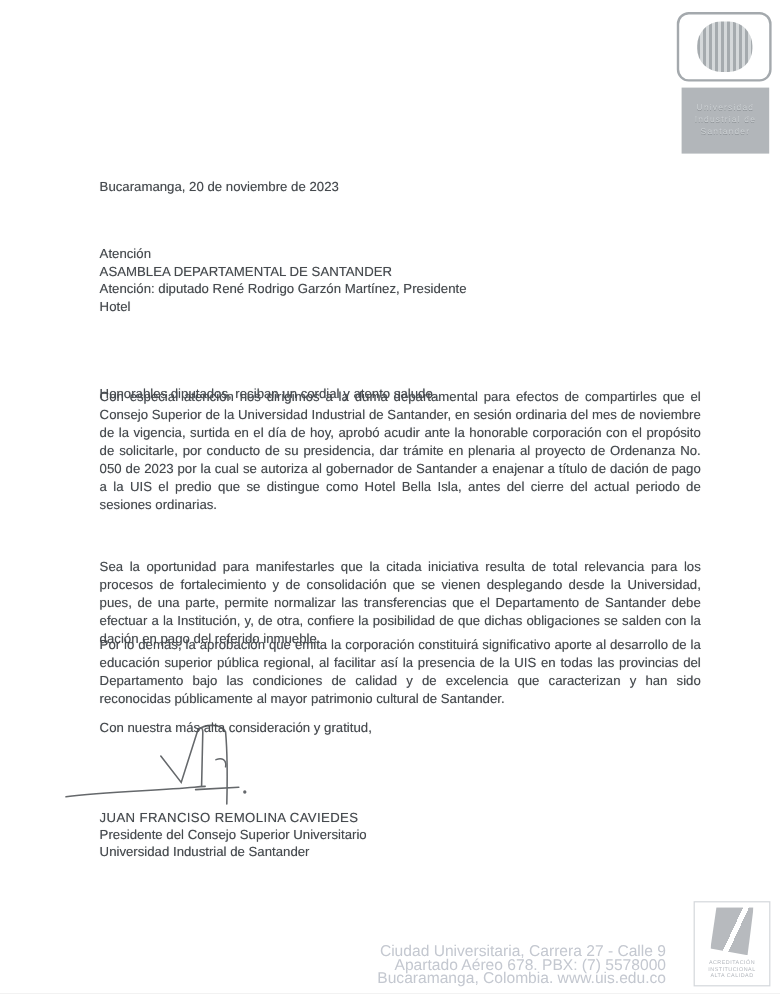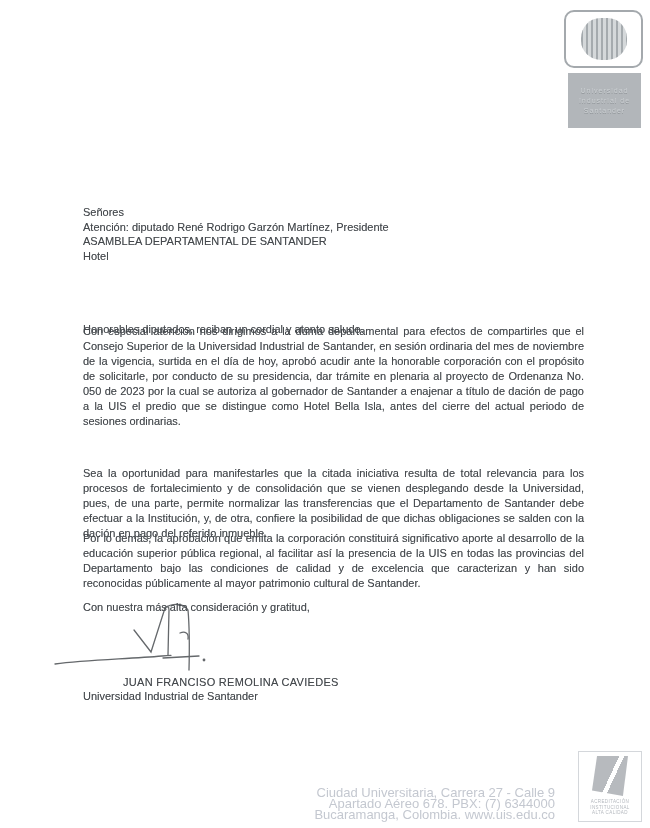--- a/index.html
+++ b/index.html
@@ -22,21 +22,21 @@
   
   .date-line   { top:149px; left:83px; }
   .address     { top:205px; left:83px; line-height:14.5px; }
   .greeting    { top:296px; left:83px;margin-top:26px; }
   .para        { left:83px; width:501px; text-align:justify; }
   .para-1      { top:324px; }
   .para-2      { top:466px; }
   .para-3      { top:531px; }
   .closing     { top:600px; left:83px;text-align:right; }
   .signer      { top:675px; left:83px; line-height:14px; }
-  .signer .name { letter-spacing:0.3px;margin-left:40px; }
+  .signer .name { letter-spacing:0.3px; }
 
   
   .signature { top:603px; left:52px; width:170px; height:72px; }
   .signature svg { display:block; }
 
   
   .uis-box {
     top:10px; right:7px; width:79px; height:58px;
     background:#fff;
     border:2px solid #a4a9ad;
@@ -103,25 +103,26 @@
   <div class="abs uis-box">
     <div class="uis-mark"></div>
   </div>
 
   <div class="abs gray-box">
     <div class="gline">Universidad</div>
     <div class="gline">Industrial de</div>
     <div class="gline">Santander</div>
   </div>
 
+  <div class="abs txt date-line">Bucaramanga, 20 de noviembre de 2023</div>
 
   <div class="abs txt address">
-    <div>Señores</div>
+    <div>Atención</div>
+    <div>ASAMBLEA DEPARTAMENTAL DE SANTANDER</div>
     <div>Atención: diputado René Rodrigo Garzón Martínez, Presidente</div>
-    <div>ASAMBLEA DEPARTAMENTAL DE SANTANDER</div>
     <div>Hotel</div>
   </div>
 
   <div class="abs txt greeting">Honorables diputados, reciban un cordial y atento saludo.</div>
 
   <div class="abs txt para para-1">Con especial atención nos dirigimos a la duma departamental para efectos de compartirles que el Consejo Superior de la Universidad Industrial de Santander, en sesión ordinaria del mes de noviembre de la vigencia, surtida en el día de hoy, aprobó acudir ante la honorable corporación con el propósito de solicitarle, por conducto de su presidencia, dar trámite en plenaria al proyecto de Ordenanza No. 050 de 2023 por la cual se autoriza al gobernador de Santander a enajenar a título de dación de pago a la UIS el predio que se distingue como Hotel Bella Isla, antes del cierre del actual periodo de sesiones ordinarias.</div>
   <div class="abs txt para para-2">Sea la oportunidad para manifestarles que la citada iniciativa resulta de total relevancia para los procesos de fortalecimiento y de consolidación que se vienen desplegando desde la Universidad, pues, de una parte, permite normalizar las transferencias que el Departamento de Santander debe efectuar a la Institución, y, de otra, confiere la posibilidad de que dichas obligaciones se salden con la dación en pago del referido inmueble.</div>
   <div class="abs txt para para-3">Por lo demás, la aprobación que emita la corporación constituirá significativo aporte al desarrollo de la educación superior pública regional, al facilitar así la presencia de la UIS en todas las provincias del Departamento bajo las condiciones de calidad y de excelencia que caracterizan y han sido reconocidas públicamente al mayor patrimonio cultural de Santander.</div>
 
   <div class="abs txt closing">Con nuestra más alta consideración y gratitud,</div>
@@ -134,26 +135,27 @@
         <path d="M113 5 C 120 0, 132 0, 136 7 C 137.5 24, 137.5 47, 137 67"></path>
         <path d="M111 55 L 147 53"></path>
         <path d="M128 30 C 133 28, 137 30, 136 36"></path>
       </g>
       <circle cx="152" cy="57" r="1.4" fill="#4a4e52" opacity="0.85"></circle>
     </svg>
   </div>
 
   <div class="abs txt signer">
     <div class="name">JUAN FRANCISO REMOLINA CAVIEDES</div>
+    <div>Presidente del Consejo Superior Universitario</div>
     <div>Universidad Industrial de Santander</div>
   </div>
 
   <div class="abs footer-address">
     <div>Ciudad Universitaria, Carrera 27 - Calle 9</div>
-    <div>Apartado Aéreo 678. PBX: (7) 6344000</div>
+    <div>Apartado Aéreo 678. PBX: (7) 5578000</div>
     <div>Bucaramanga, Colombia. www.uis.edu.co</div>
   </div>
 
   <div class="abs accred-stamp">
     <div class="accred-flag"></div>
     <div class="accred-lines">
       <div>ACREDITACIÓN</div>
       <div>INSTITUCIONAL</div>
       <div>ALTA CALIDAD</div>
     </div>

